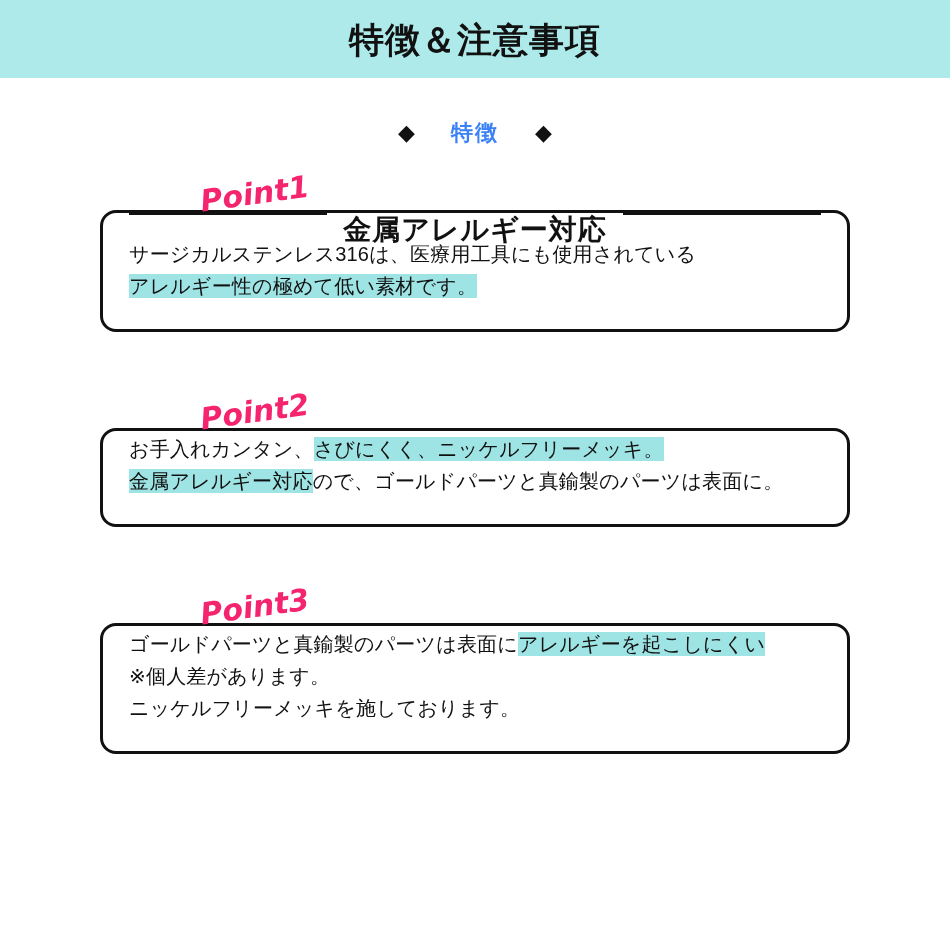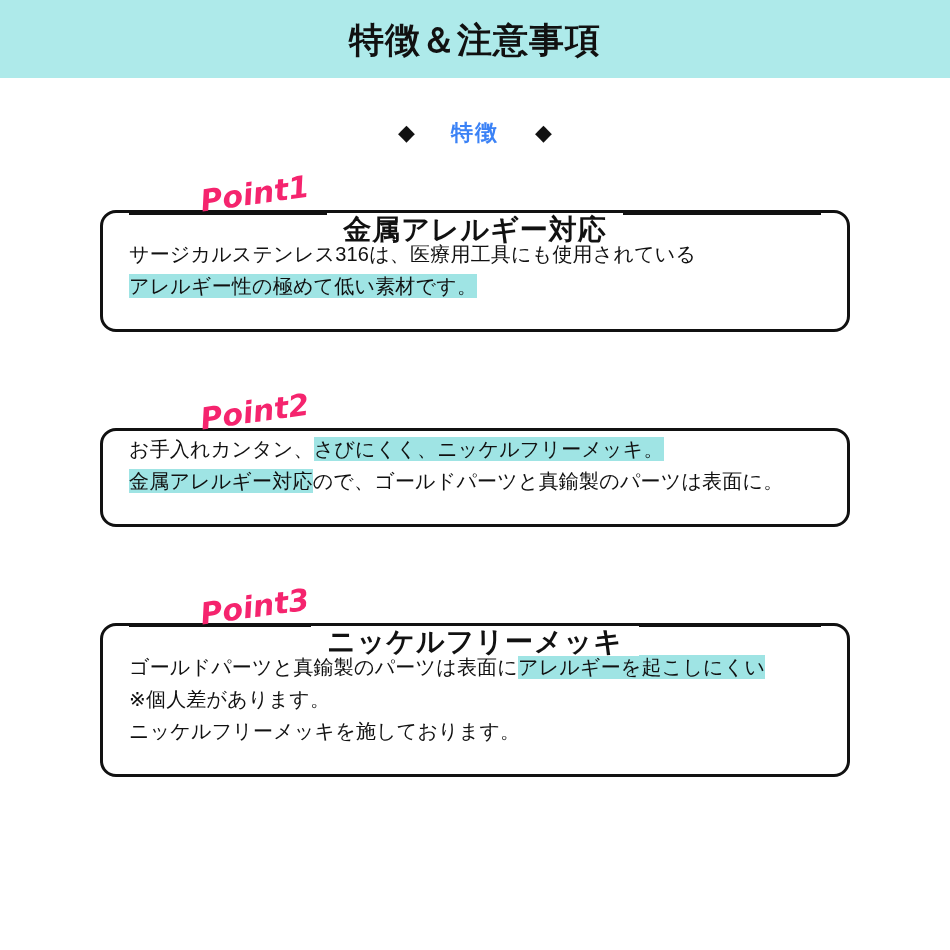--- a/index.html
+++ b/index.html
@@ -168,25 +168,20 @@
       <div class="body-text">
         <span class="line"><span>お手入れカンタン、</span><span class="hl">さびにくく、ニッケルフリーメッキ。</span></span>
         <span class="line"><span class="hl">金属アレルギー対応</span><span>ので、ゴールドパーツと真鍮製のパーツは表面に。</span></span>
       </div>
     </div>
   </div>
 
   <div class="point-block" id="point3">
     <div class="point-badge">Point3</div>
     <div class="box">
-      <div class="box-title-wrap">
-        <span class="rule"></span>
-        <span class="box-title">ニッケルフリーメッキ</span>
-        <span class="rule"></span>
-      </div>
       <div class="body-text">
         <span class="line"><span>ゴールドパーツと真鍮製のパーツは表面に</span><span class="hl">アレルギーを起こしにくい</span></span>
         <span class="line"><span>※個人差があります。</span></span>
         <span class="line"><span>ニッケルフリーメッキを施しております。</span></span>
       </div>
     </div>
   </div>
 
 </div>
 

